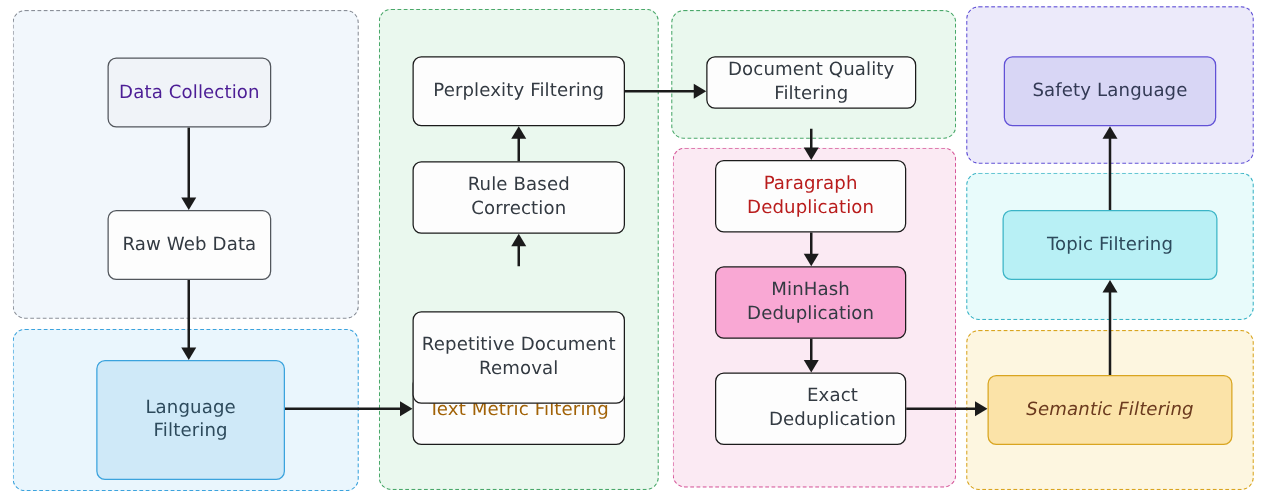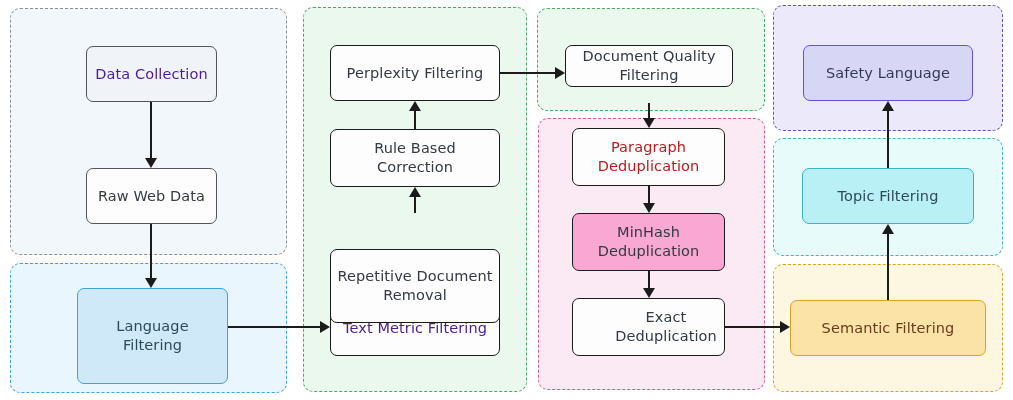--- a/index.html
+++ b/index.html
@@ -100,30 +100,30 @@
     <div class="edge edge-h" style="left: 725px; top: 326px; width: 57px;"></div>
     <div class="arrowhead ah-right" style="left: 780px; top: 320.5px;"></div>
     <div class="edge edge-v" style="left: 887px; top: 232px; height: 68px;"></div>
     <div class="arrowhead ah-up" style="left: 881.5px; top: 224px;"></div>
     <div class="edge edge-v" style="left: 887px; top: 109px; height: 59px;"></div>
     <div class="arrowhead ah-up" style="left: 881.5px; top: 101px;"></div>
     <div class="node" style="left: 86px; top: 46px; width: 131px; height: 56px; background: rgb(240, 243, 248); border-color: rgb(82, 86, 92); color: #4c1d95;">Data Collection</div>
     <div class="node" style="left: 86px; top: 168px; width: 131px; height: 56px; background: rgb(253, 253, 253); border-color: rgb(82, 86, 92); color: rgb(51, 58, 66);">Raw Web Data</div>
     <div class="node" style="left: 77px; top: 288px; width: 151px; height: 96px; background: rgb(207, 233, 248); border-color: rgb(59, 163, 221); color: rgb(45, 74, 92);">Language
 Filtering</div>
-    <div class="node" style="left: 330px; top: 300px; width: 170px; height: 56px; background: rgb(253, 253, 253); border-color: rgb(27, 27, 27); color: #4c1d95;">Text Metric Filtering</div>
+    <div class="node" style="left: 330px; top: 300px; width: 170px; height: 56px; background: rgb(253, 253, 253); border-color: rgb(27, 27, 27); color: #a16207;">Text Metric Filtering</div>
     <div class="node" style="left: 330px; top: 213px; width: 170px; height: 74px; background: rgb(253, 253, 253); border-color: rgb(27, 27, 27); color: rgb(51, 58, 66); margin-top: 36px;">Repetitive Document
 Removal</div>
     <div class="node" style="left: 330px; top: 129px; width: 170px; height: 58px; background: rgb(253, 253, 253); border-color: rgb(27, 27, 27); color: rgb(51, 58, 66);">Rule Based
 Correction</div>
     <div class="node" style="left: 330px; top: 45px; width: 170px; height: 56px; background: rgb(253, 253, 253); border-color: rgb(27, 27, 27); color: rgb(51, 58, 66);">Perplexity Filtering</div>
     <div class="node" style="left: 565px; top: 45px; width: 168px; height: 42px; background: rgb(253, 253, 253); border-color: rgb(27, 27, 27); color: rgb(51, 58, 66);">Document Quality
 Filtering</div>
     <div class="node" style="left: 572px; top: 128px; width: 153px; height: 58px; background: rgb(253, 253, 253); border-color: rgb(27, 27, 27); color: #b91c1c;">Paragraph
 Deduplication</div>
     <div class="node" style="left: 572px; top: 213px; width: 153px; height: 58px; background: #f9a8d4; border-color: rgb(27, 27, 27); color: rgb(51, 58, 66);">MinHash
 Deduplication</div>
     <div class="node" style="left: 572px; top: 298px; width: 153px; height: 58px; background: rgb(253, 253, 253); border-color: rgb(27, 27, 27); color: rgb(51, 58, 66); padding-left: 41px;">Exact
 Deduplication</div>
-    <div class="node" style="left: 790px; top: 300px; width: 196px; height: 56px; background: rgb(251, 227, 168); border-color: rgb(217, 165, 32); color: rgb(107, 58, 30);">Semantic Filtering</div>
+    <div class="node" style="left: 790px; top: 300px; width: 196px; height: 56px; background: rgb(251, 227, 168); border-color: rgb(217, 165, 32); color: rgb(107, 58, 30); font-style: italic;">Semantic Filtering</div>
     <div class="node" style="left: 802px; top: 168px; width: 172px; height: 56px; background: rgb(184, 240, 245); border-color: rgb(59, 180, 198); color: rgb(45, 74, 92);">Topic Filtering</div>
     <div class="node" style="left: 803px; top: 45px; width: 170px; height: 56px; background: rgb(216, 214, 245); border-color: rgb(97, 81, 214); color: rgb(51, 58, 85);">Safety Language</div>
   </div>
 
 </body></html>

